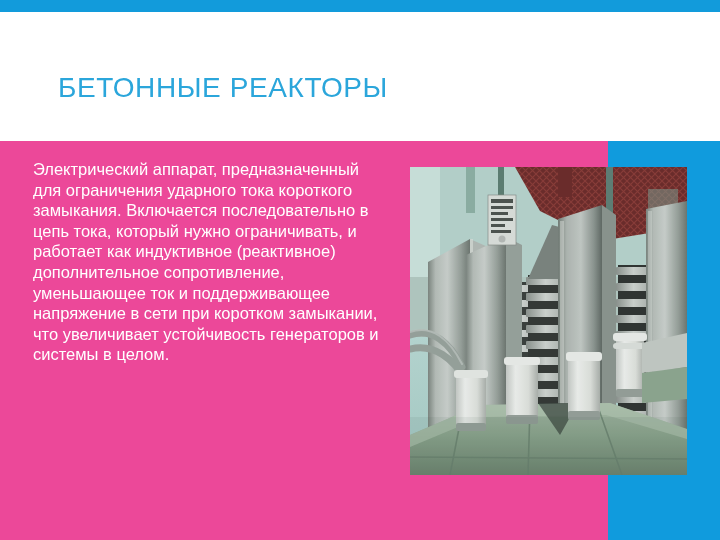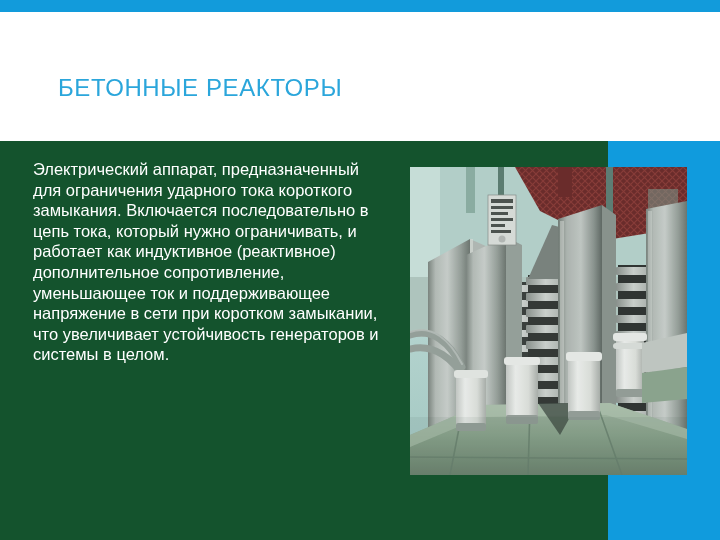--- a/index.html
+++ b/index.html
@@ -36,35 +36,35 @@
     position: absolute;
     top: 12px; left: 0;
     width: 720px;
     height: 129px;
     background: #FFFFFF;
   }
   .title-text {
     position: absolute;
     left: 58px;
     top: 56px;
-    font-size: 24px;
+    font-size: 28px;
     line-height: 40px;
     letter-spacing: 0.6px;
     color: #2BA6DB;
     font-weight: 400;
     white-space: nowrap;
   }
 
   
   .body-area {
     position: absolute;
     top: 141px; left: 0;
     width: 608px;
     height: 399px;
-    background: #14532d;
+    background: #ec4899;
   }
 
   .text-col {
     position: absolute;
     left: 33px;
     top: 18px;
     width: 352px;
   }
   .para {
     color: #FFFFFF;

